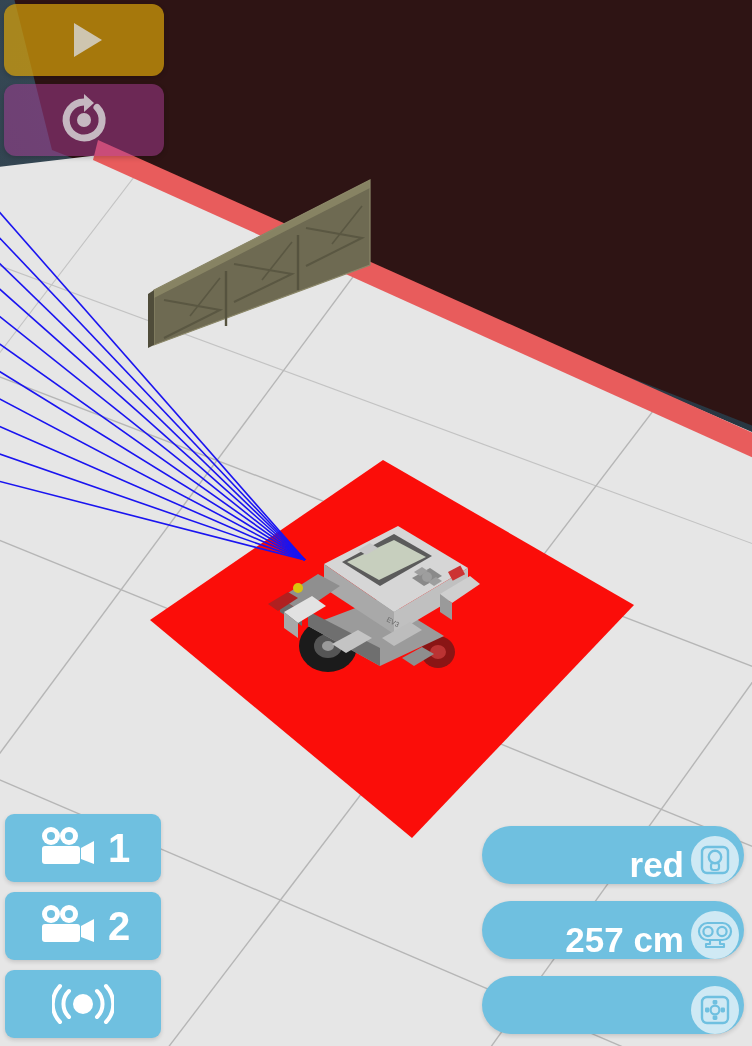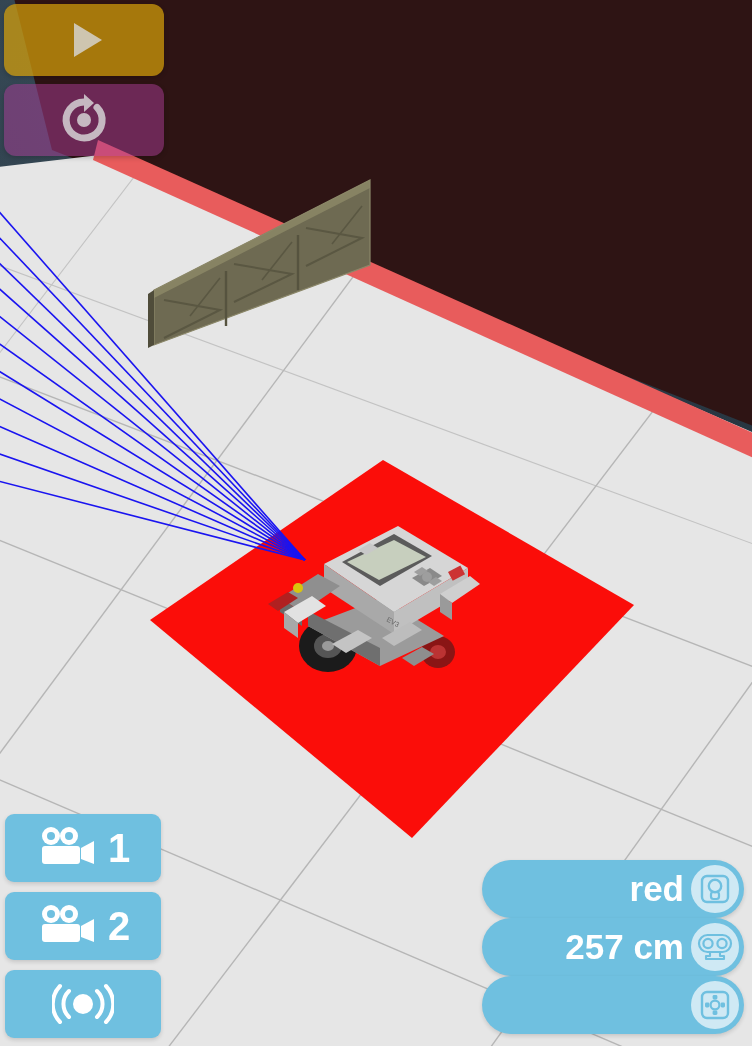--- a/index.html
+++ b/index.html
@@ -108,21 +108,22 @@
     letter-spacing:0; margin-left:2px;
   }
 
   
   .sensor-stack{position:absolute; right:8px; bottom:12px; width:262px;}
   .pill{
     position:relative;
     height:58px;
     background:#6fc0e0;
     border-radius:29px;
-    display:flex; align-items:center; justify-content:flex-end;
+    margin-top:17px;
+    display:flex; align-items:flex-end; justify-content:flex-end;
     padding-right:5px;
     cursor:pointer;
     box-shadow:0 2px 4px rgba(0,0,0,.14);
   }
   .pill .value{
     color:#fff;
     font-size:35px;
     font-weight:bold;
     line-height:1;
     white-space:nowrap;

